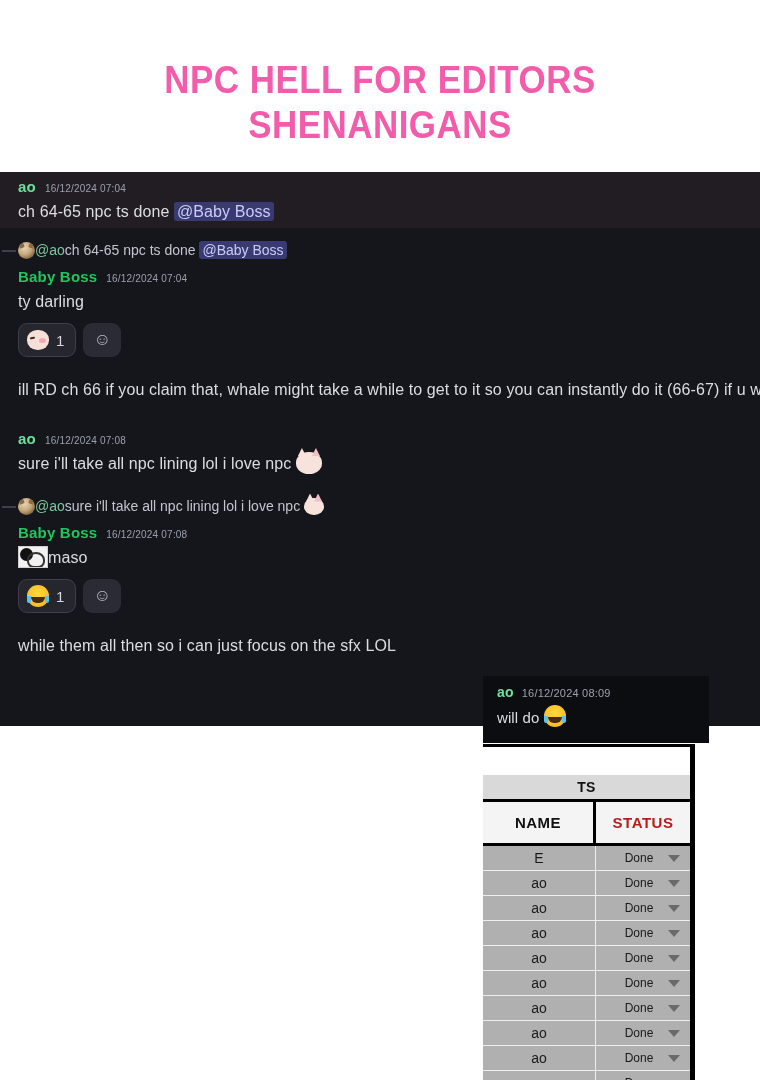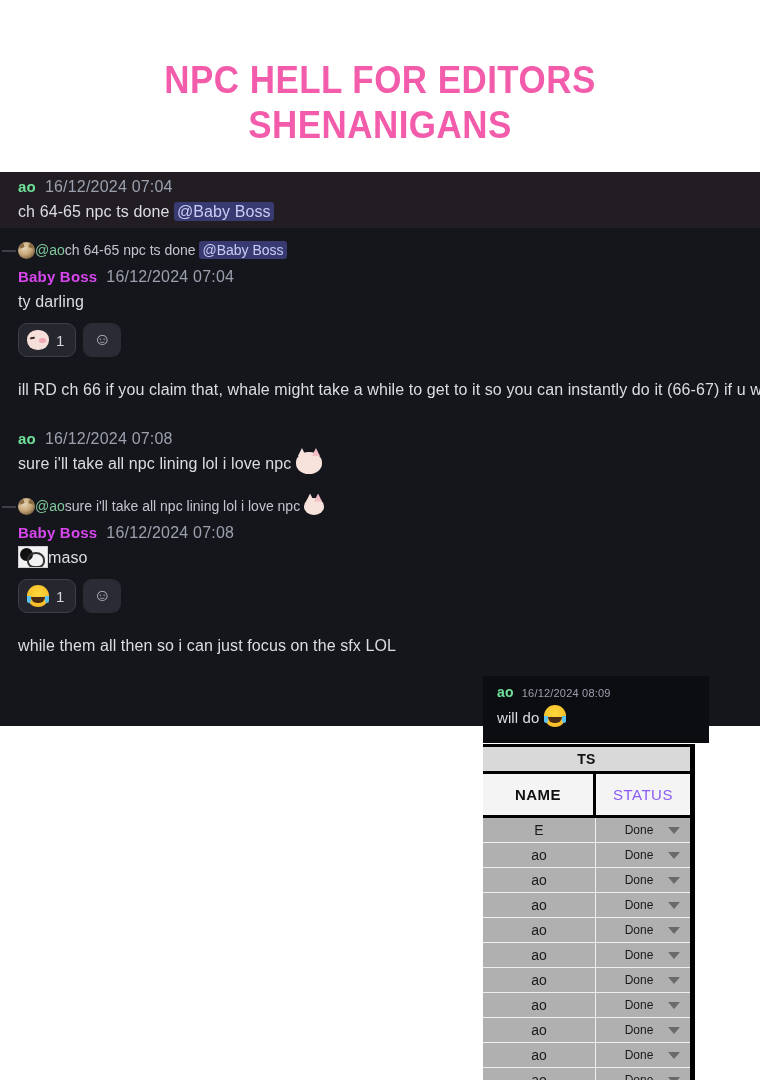--- a/index.html
+++ b/index.html
@@ -63,23 +63,23 @@
     align-items: baseline;
     gap: 9px;
     height: 19px;
   }
   .author {
     font-size: 15px;
     font-weight: bold;
     letter-spacing: 0.2px;
   }
   .author.ao { color: #6fe09a; }
-  .author.boss { color: #d946ef; }
+  .author.boss { color: #22c55e; }
   .ts {
-    font-size: 16px;
+    font-size: 10px;
     color: #9aa0ad;
     letter-spacing: 0.2px;
   }
 
   .body {
     font-size: 16px;
     color: #dcdde2;
     line-height: 24px;
     letter-spacing: 0.1px;
     white-space: nowrap;
@@ -244,38 +244,39 @@
     border-right: 5px solid #000;
     font-family: "Liberation Sans", sans-serif;
   }
   .sheet-title {
     height: 27px;
     background: #d9d9d9;
     border-bottom: 3px solid #000;
     display: flex; align-items: center; justify-content: center;
     font-size: 14px; font-weight: bold; color: #111;
     letter-spacing: 0.4px;
+    margin-top: 28px;
   }
   .sheet-head {
     height: 44px;
     display: flex;
     background: #f4f4f4;
     border-bottom: 3px solid #000;
   }
   .sheet-head .cell-name {
     width: 113px;
     border-right: 3px solid #000;
     display: flex; align-items: center; justify-content: center;
     font-size: 15px; font-weight: bold; color: #111;
     letter-spacing: 0.5px;
   }
   .sheet-head .cell-status {
     flex: 1;
     display: flex; align-items: center; justify-content: center;
-    font-size: 15px; font-weight: normal; color: #8b5cf6;
+    font-size: 15px; font-weight: bold; color: #b91c1c;
     letter-spacing: 0.5px;
   }
   .sheet-row {
     height: 25px;
     display: flex;
     background: #b0b0b0;
     border-bottom: 1px solid #efefef;
   }
   .sheet-row .c-name {
     width: 113px;

